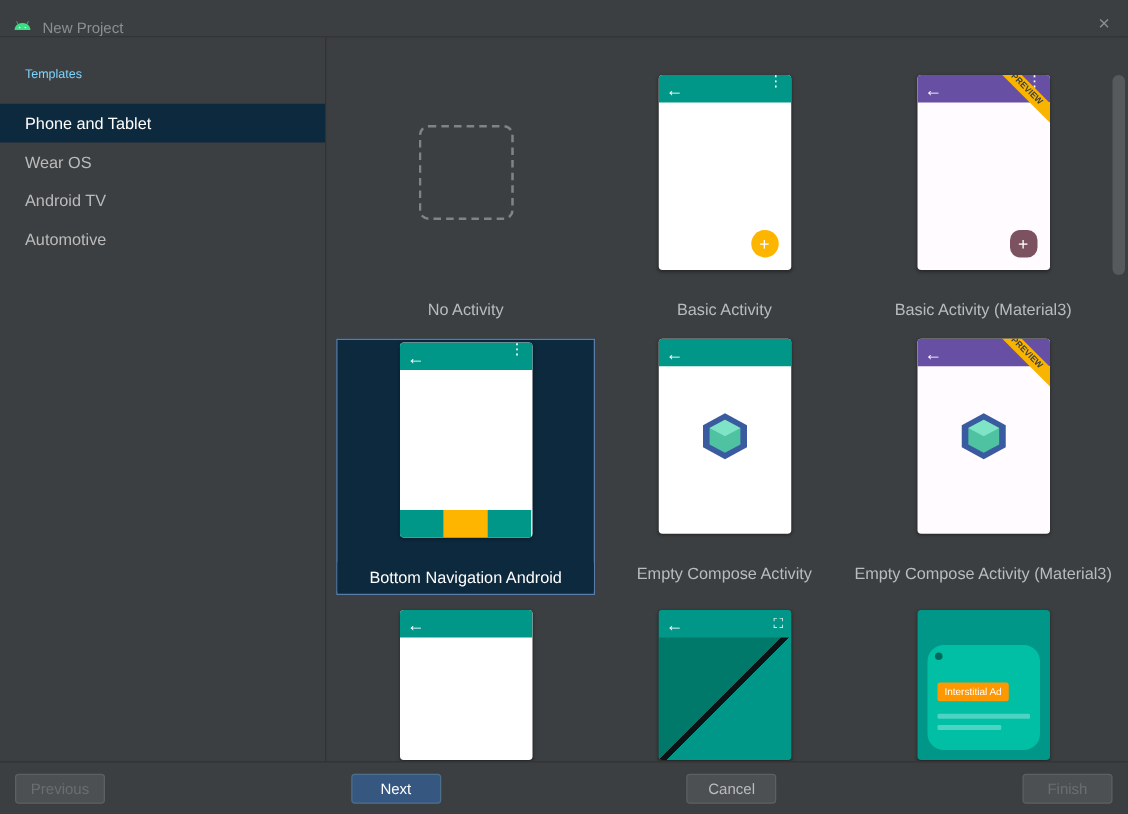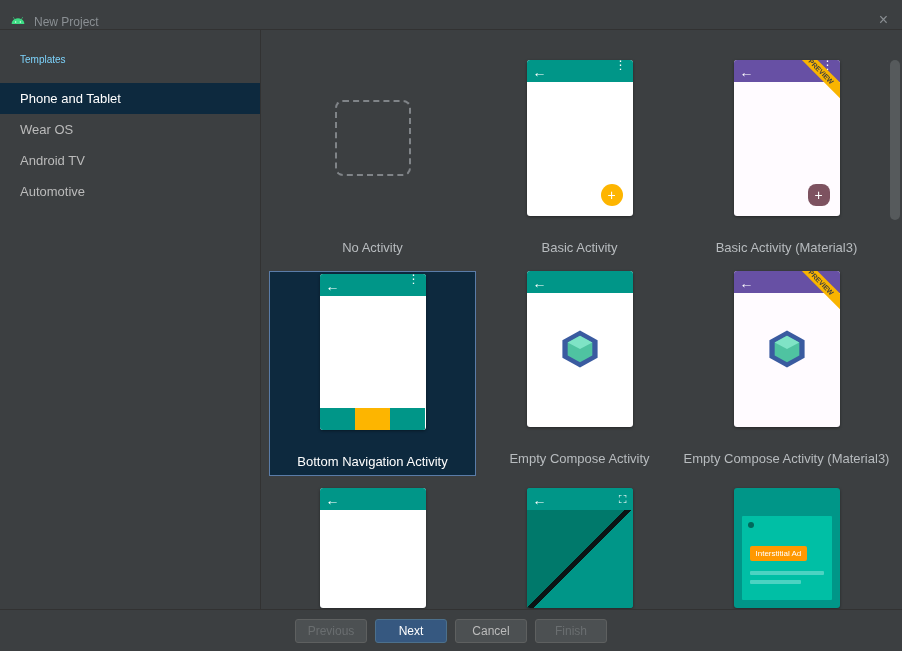--- a/index.html
+++ b/index.html
@@ -34,27 +34,27 @@
 .preview-ribbon{position:absolute;top:6px;right:-18px;background:#f9b400;color:#3c3f41;font-size:7px;font-weight:bold;padding:2px 20px;transform:rotate(45deg)}
 .bottom-nav{position:absolute;bottom:0;left:0;right:0;height:22px;display:flex}
 .bottom-nav .seg{flex:1;background:#009688}
 .bottom-nav .seg.mid{background:#fdb500}
 .compose-logo{position:absolute;top:50%;left:50%;transform:translate(-50%,-50%);width:44px;height:44px}
 .thumb.purple-body{background:#fffbff}
 .fullscreen-thumb{background:#009688}
 .diag{position:absolute;top:22px;left:0;right:0;bottom:0;background:linear-gradient(135deg,#00796b 0 48%,#0b1314 48% 51%,#009688 51% 100%)}
 .fs-icon{position:absolute;top:5px;right:6px;color:#fff;font-size:11px}
 .ad-thumb{background:#009688}
-.ad-card{position:absolute;top:28px;left:8px;right:8px;bottom:8px;background:#00bfa5;border-radius:1px;padding:8px}
+.ad-card{position:absolute;top:28px;left:8px;right:8px;bottom:8px;background:#00bfa5;border-radius:13px;padding:8px}
 .ad-chip{background:#ff9800;color:#fff;font-size:8px;padding:3px 6px;border-radius:2px;display:inline-block;margin-top:22px}
 .ad-lines{margin-top:10px}
 .ad-lines div{height:4px;background:#4cd3c2;margin-bottom:5px;border-radius:1px}
 .ad-dot{width:6px;height:6px;border-radius:50%;background:#00695c;position:absolute;top:6px;left:6px}
 .scrollbar{position:absolute;right:2px;top:30px;width:10px;height:160px;background:#565a5c;border-radius:5px}
-.footer{position:absolute;bottom:0;left:0;right:0;height:42px;border-top:1px solid #323232;display:flex;align-items:center;justify-content:center;padding:0 12px;gap:8px;background:#3c3f41}
+.footer{position:absolute;bottom:0;left:0;right:0;height:42px;border-top:1px solid #323232;display:flex;align-items:center;justify-content:space-between;padding:0 12px;gap:8px;background:#3c3f41}
 .btn{min-width:72px;height:24px;background:#4c5052;border:1px solid #5e6060;color:#bbb;border-radius:3px;cursor:pointer;font-size:12px}
 .btn.primary{background:#365880;border-color:#4c708c;color:#fff}
 .btn:disabled{color:#6a6e70;cursor:default}
 svg{display:block}
 </style>
 </head>
 <body>
 
 <div class="titlebar">
   <span class="android-icon">
@@ -115,21 +115,21 @@
           <div class="appbar">
             <span class="back">←</span>
             <span class="kebab">⋮</span>
           </div>
           <div class="bottom-nav">
             <div class="seg"></div>
               <div class="seg mid"></div>
               <div class="seg"></div>
           </div>
         </div>
-        <div class="label">Bottom Navigation Activity</div>
+        <div class="label">Bottom Navigation Android</div>
       </div>
 
       <div class="tile">
         <div class="thumb">
           <div class="appbar">
             <span class="back">←</span>
           </div>
           <span class="compose-logo">
             <svg viewBox="0 0 100 100" width="44" height="44">
                 <polygon points="50,8 90,30 90,70 50,92 10,70 10,30" fill="#3a5ba0"></polygon>

